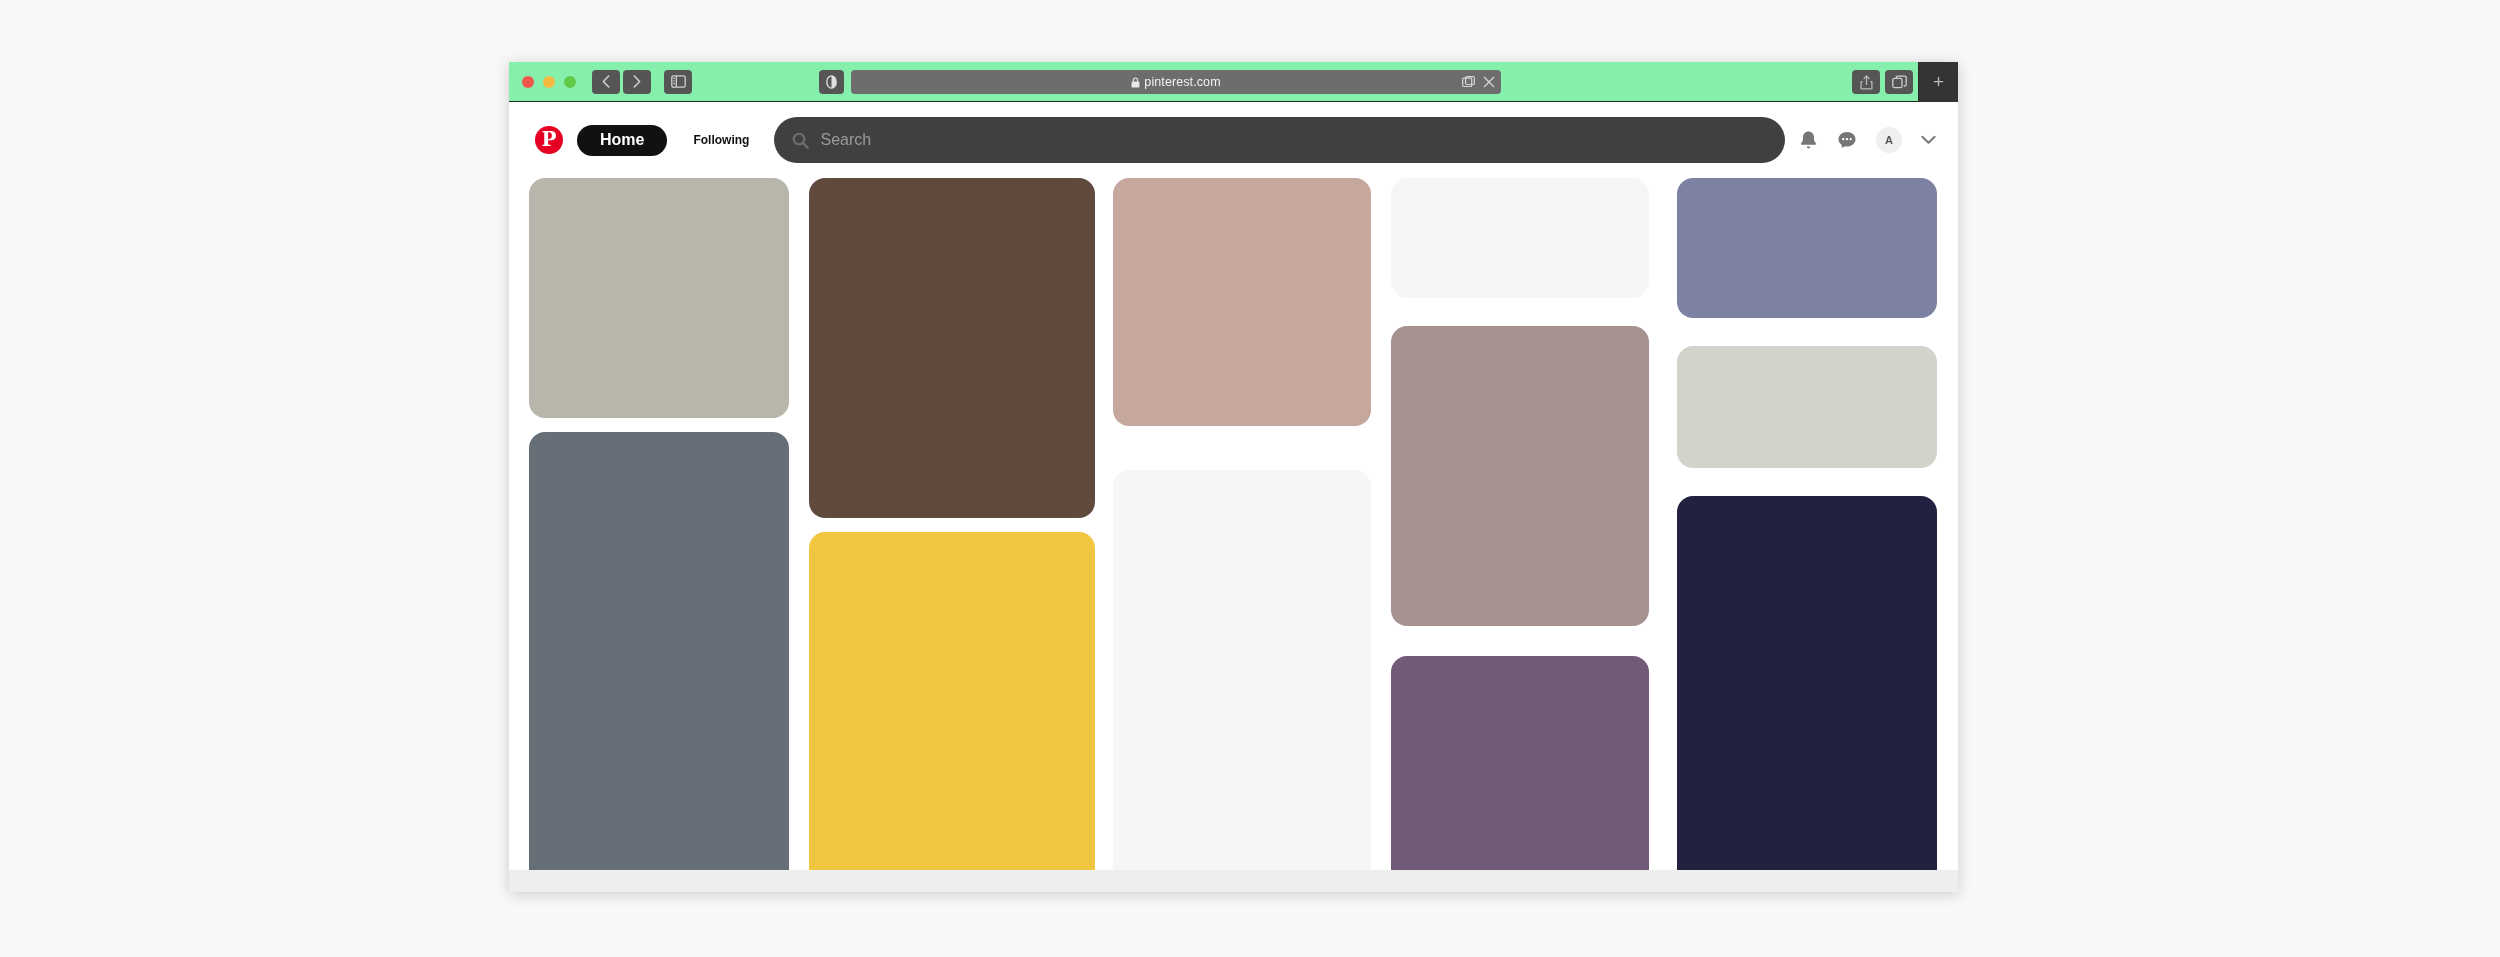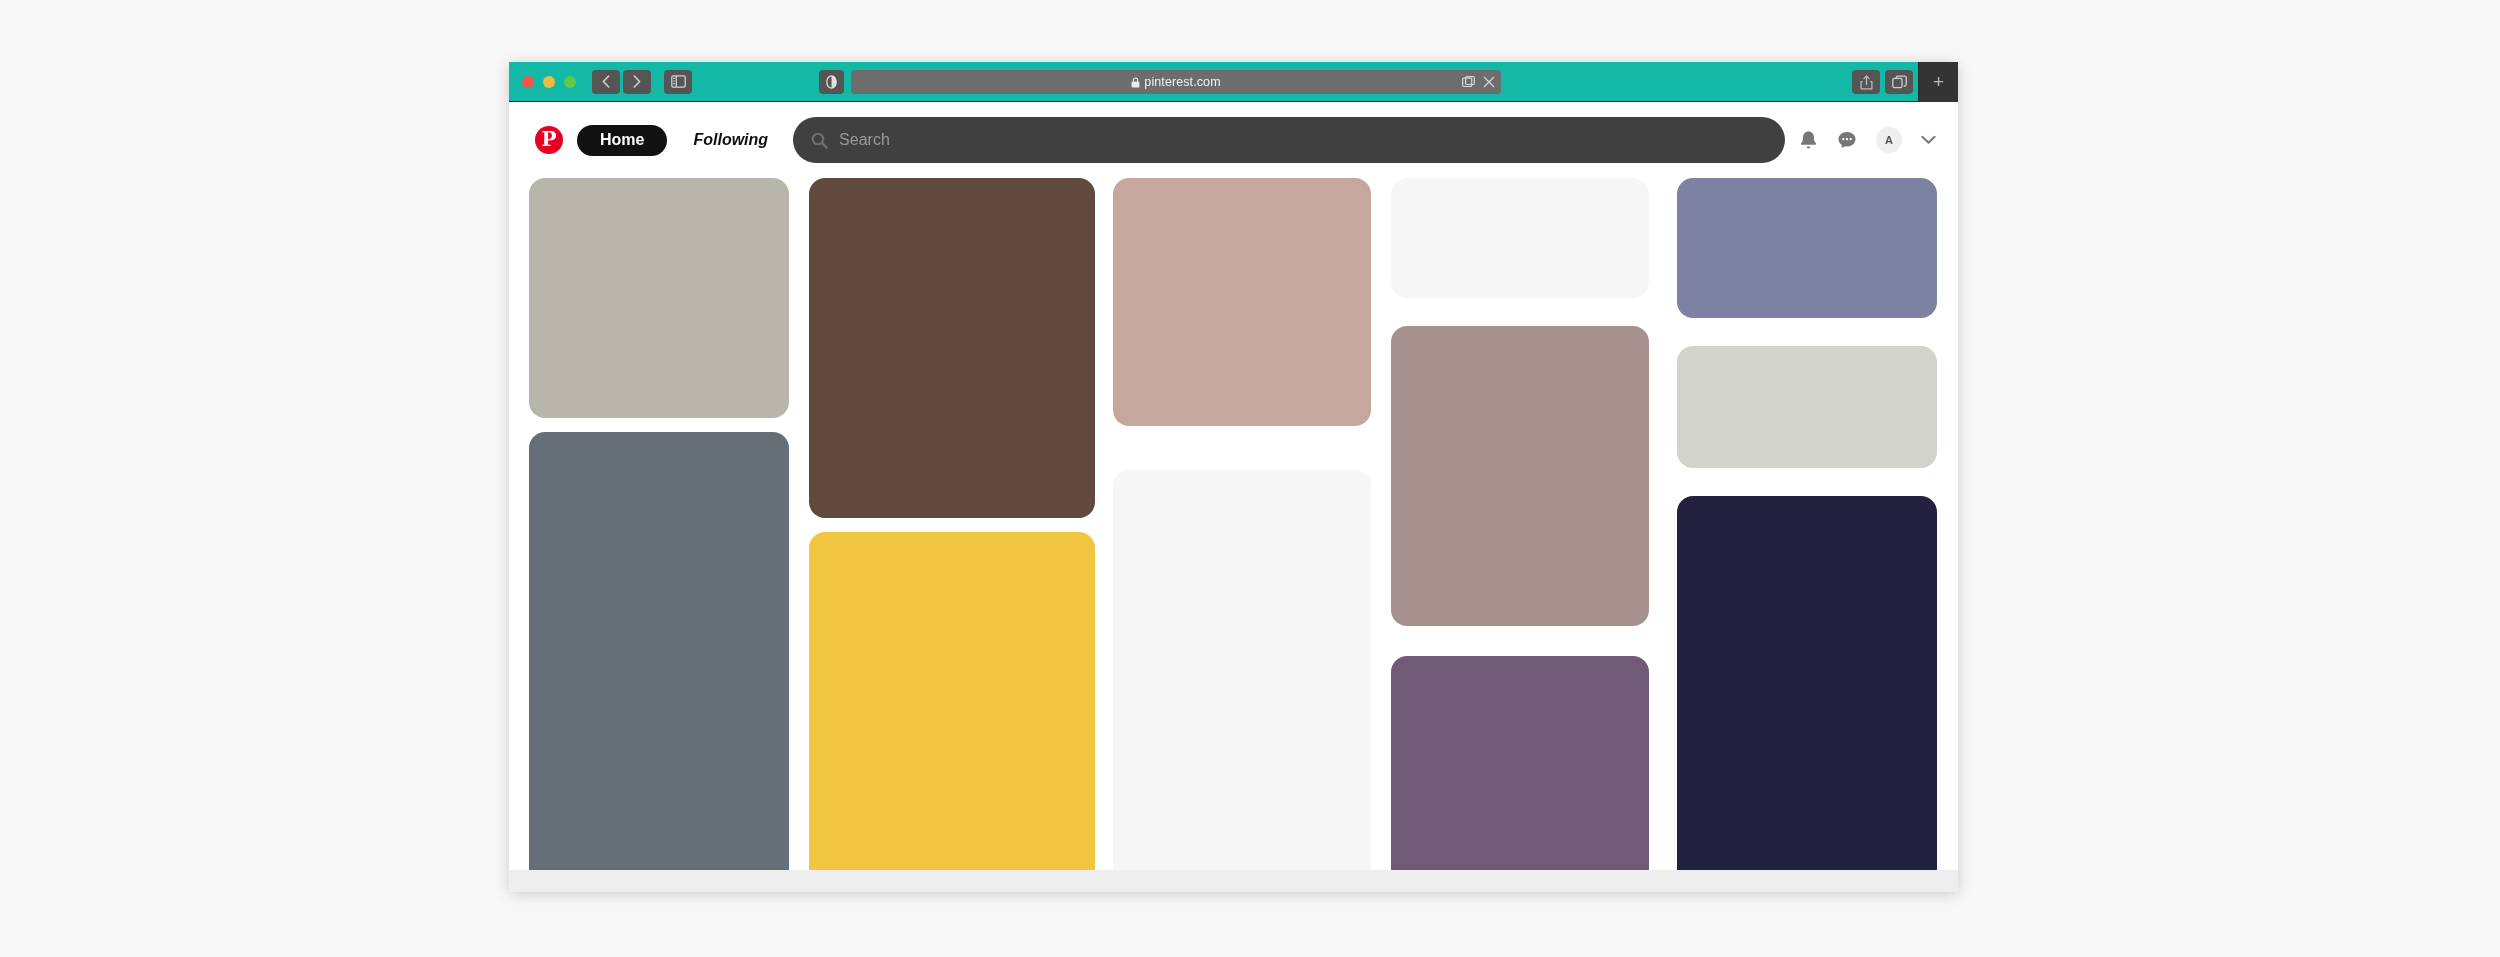--- a/index.html
+++ b/index.html
@@ -17,21 +17,21 @@
     width:1449px; height:830px;
     background:#ffffff;
     box-shadow:0 2px 14px rgba(0,0,0,.18);
     overflow:hidden;
   }
 
   
   #titlebar{
     position:relative;
     height:40px; width:100%;
-    background:#14b8a6;
+    background:#86efac;
     border-bottom:1px solid #232323;
     display:flex; align-items:center;
   }
   .traffic{ display:flex; gap:9px; margin-left:13px; }
   .tl{ width:12px; height:12px; border-radius:50%; }
   .tl.red{ background:#f0564a; }
   .tl.yellow{ background:#f2bb3f; }
   .tl.green{ background:#5fc94a; }
 
   .navbtns{ display:flex; gap:3px; margin-left:16px; }
@@ -111,23 +111,22 @@
     height:31px; padding:0 23px;
     background:#111111; color:#ffffff;
     border-radius:24px;
     display:flex; align-items:center;
     font-size:16px; font-weight:700;
     flex:0 0 auto;
   }
   #following-link{
     margin-left:14px; padding:0 12px;
     height:46px; display:flex; align-items:center;
-    font-size:16px; font-weight:700; color:#111111;
+    font-size:12px; font-weight:700; color:#111111;
     flex:0 0 auto;
-    font-style:italic;
   }
   #search-wrap{
     flex:1 1 auto;
     margin-left:13px; margin-right:14px;
     height:46px; border-radius:24px;
     background:#404040;
     display:flex; align-items:center;
     padding:0 18px; gap:11px;
   }
   #search-wrap .ph{

